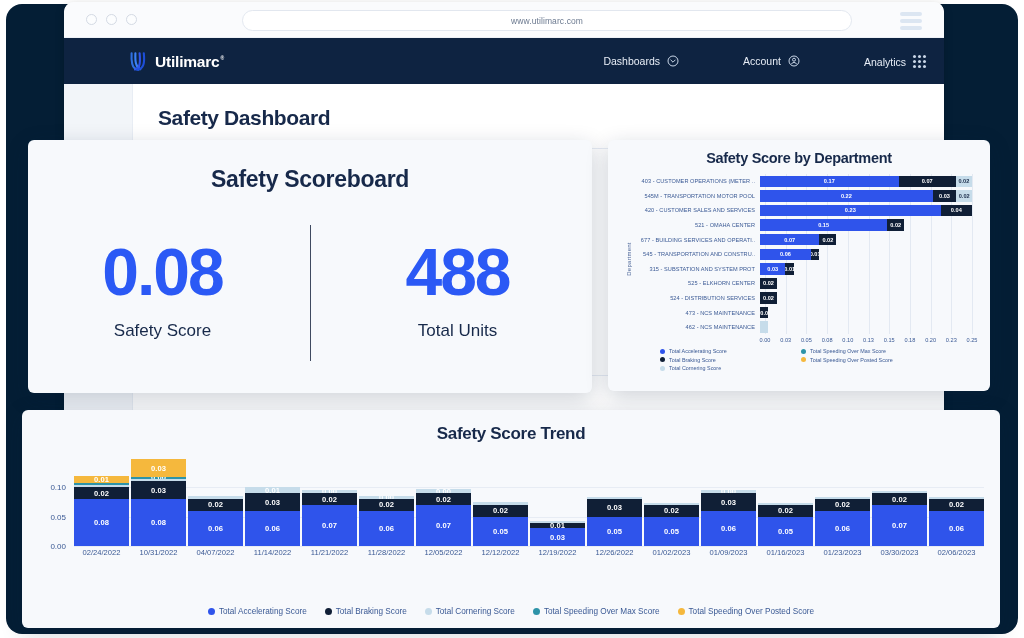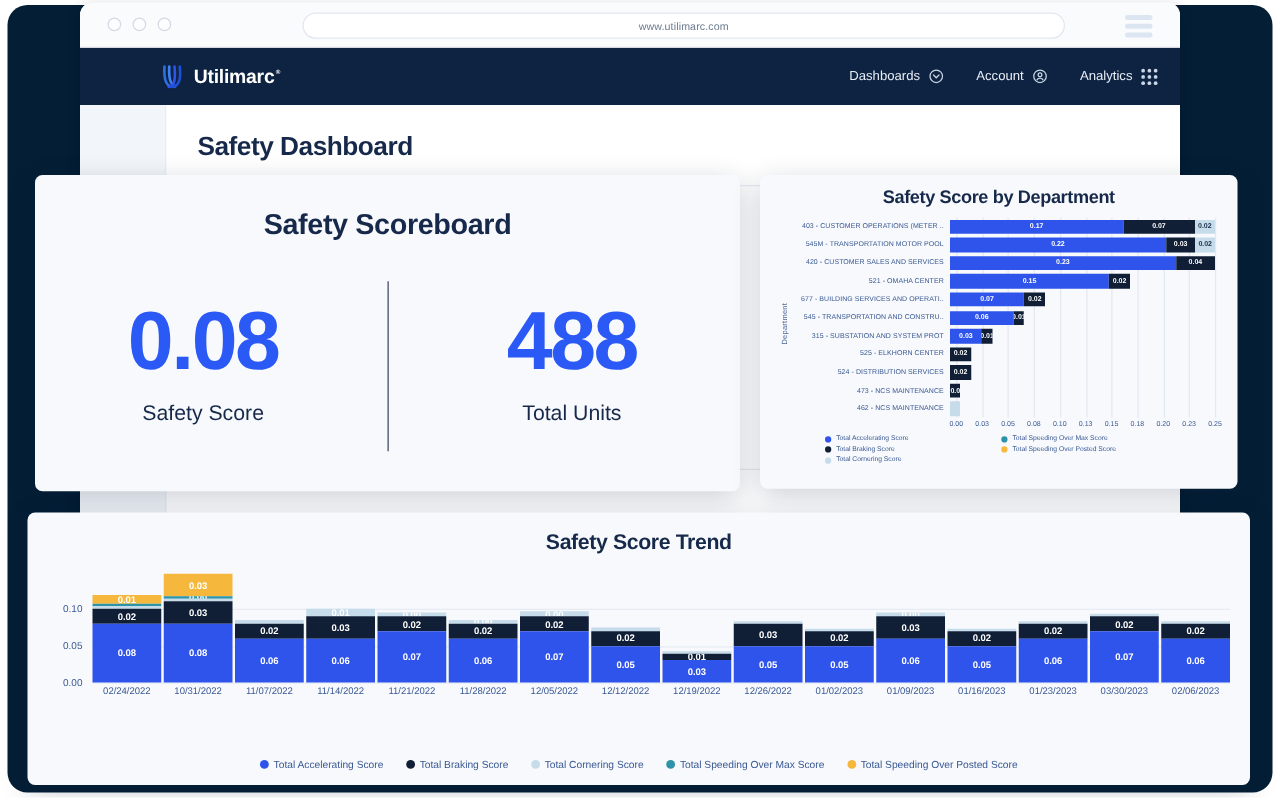--- a/index.html
+++ b/index.html
@@ -71,21 +71,21 @@
   .brand { display: flex; align-items: flex-end; gap: 8px; }
   .brand-name {
     color: #ffffff; font-size: 15.5px; font-weight: 700; letter-spacing: -.2px;
     position: relative;
   }
   .brand-name::after {
     content: "\00AE";
     font-size: 5px; position: relative; top: -7px; left: 1px;
   }
   .navlinks { margin-left: auto; display: flex; align-items: center; gap: 26px; }
-  .navitem { display: flex; align-items: flex-start; gap: 7px; }
+  .navitem { display: flex; align-items: flex-end; gap: 7px; margin-left: 38px; }
   .navitem span { color: #E7EDF6; font-size: 10.5px; }
   .nav-ic { color: #C9D6E7; display:flex; align-items:center; }
   .gridicon { display: grid; grid-template-columns: repeat(3,3px); gap: 2px; }
   .gridicon i { width: 3px; height: 3px; background: #C9D6E7; border-radius: 50%; display:block;}
 
   
   .pagebody {
     position: relative;
     height: 336px;
     background: linear-gradient(90deg,#F4F6FA 0 68px,#FFFFFF 68px);
@@ -693,21 +693,21 @@
               <span>0.02</span>
             </div>
             <div class="tseg t-accel" style="height: 35.2px;">
               <span>0.06</span>
             </div>
           </div>
         </div>
       <div class="tr-xaxis" id="tr-xaxis">
           <div>02/24/2022</div>
           <div>10/31/2022</div>
-          <div>11/07/2022</div>
+          <div>04/07/2022</div>
           <div>11/14/2022</div>
           <div>11/21/2022</div>
           <div>11/28/2022</div>
           <div>12/05/2022</div>
           <div>12/12/2022</div>
           <div>12/19/2022</div>
           <div>12/26/2022</div>
           <div>01/02/2023</div>
           <div>01/09/2023</div>
           <div>01/16/2023</div>

